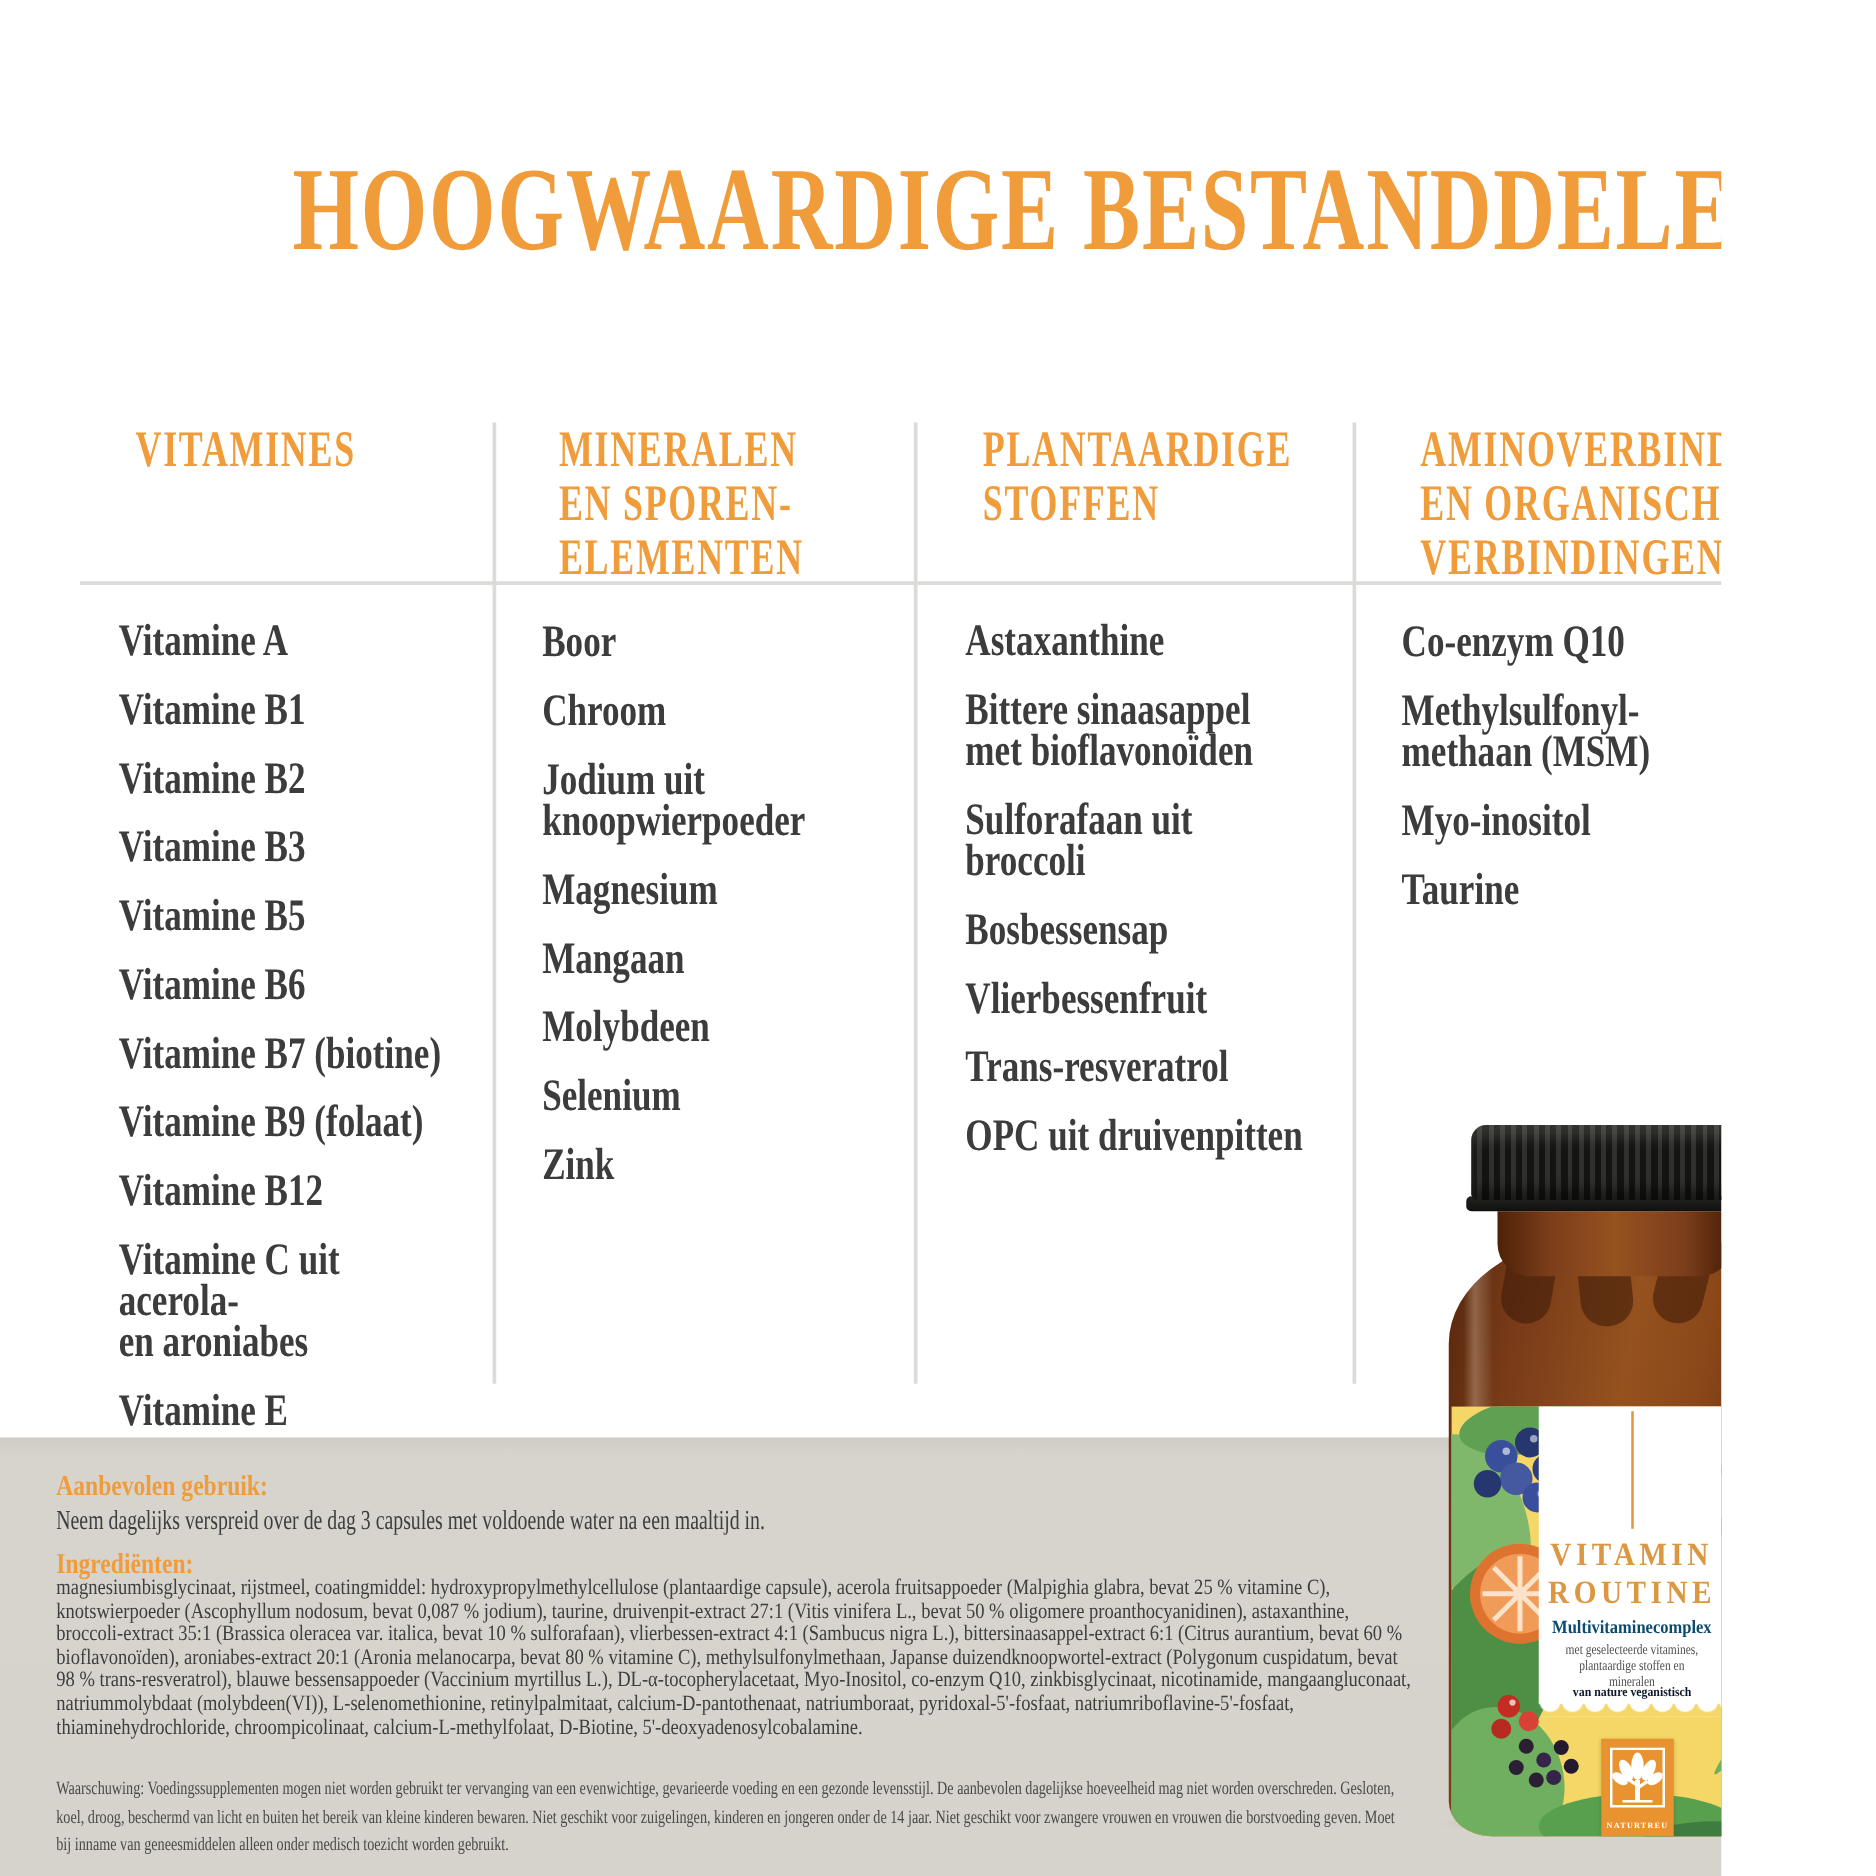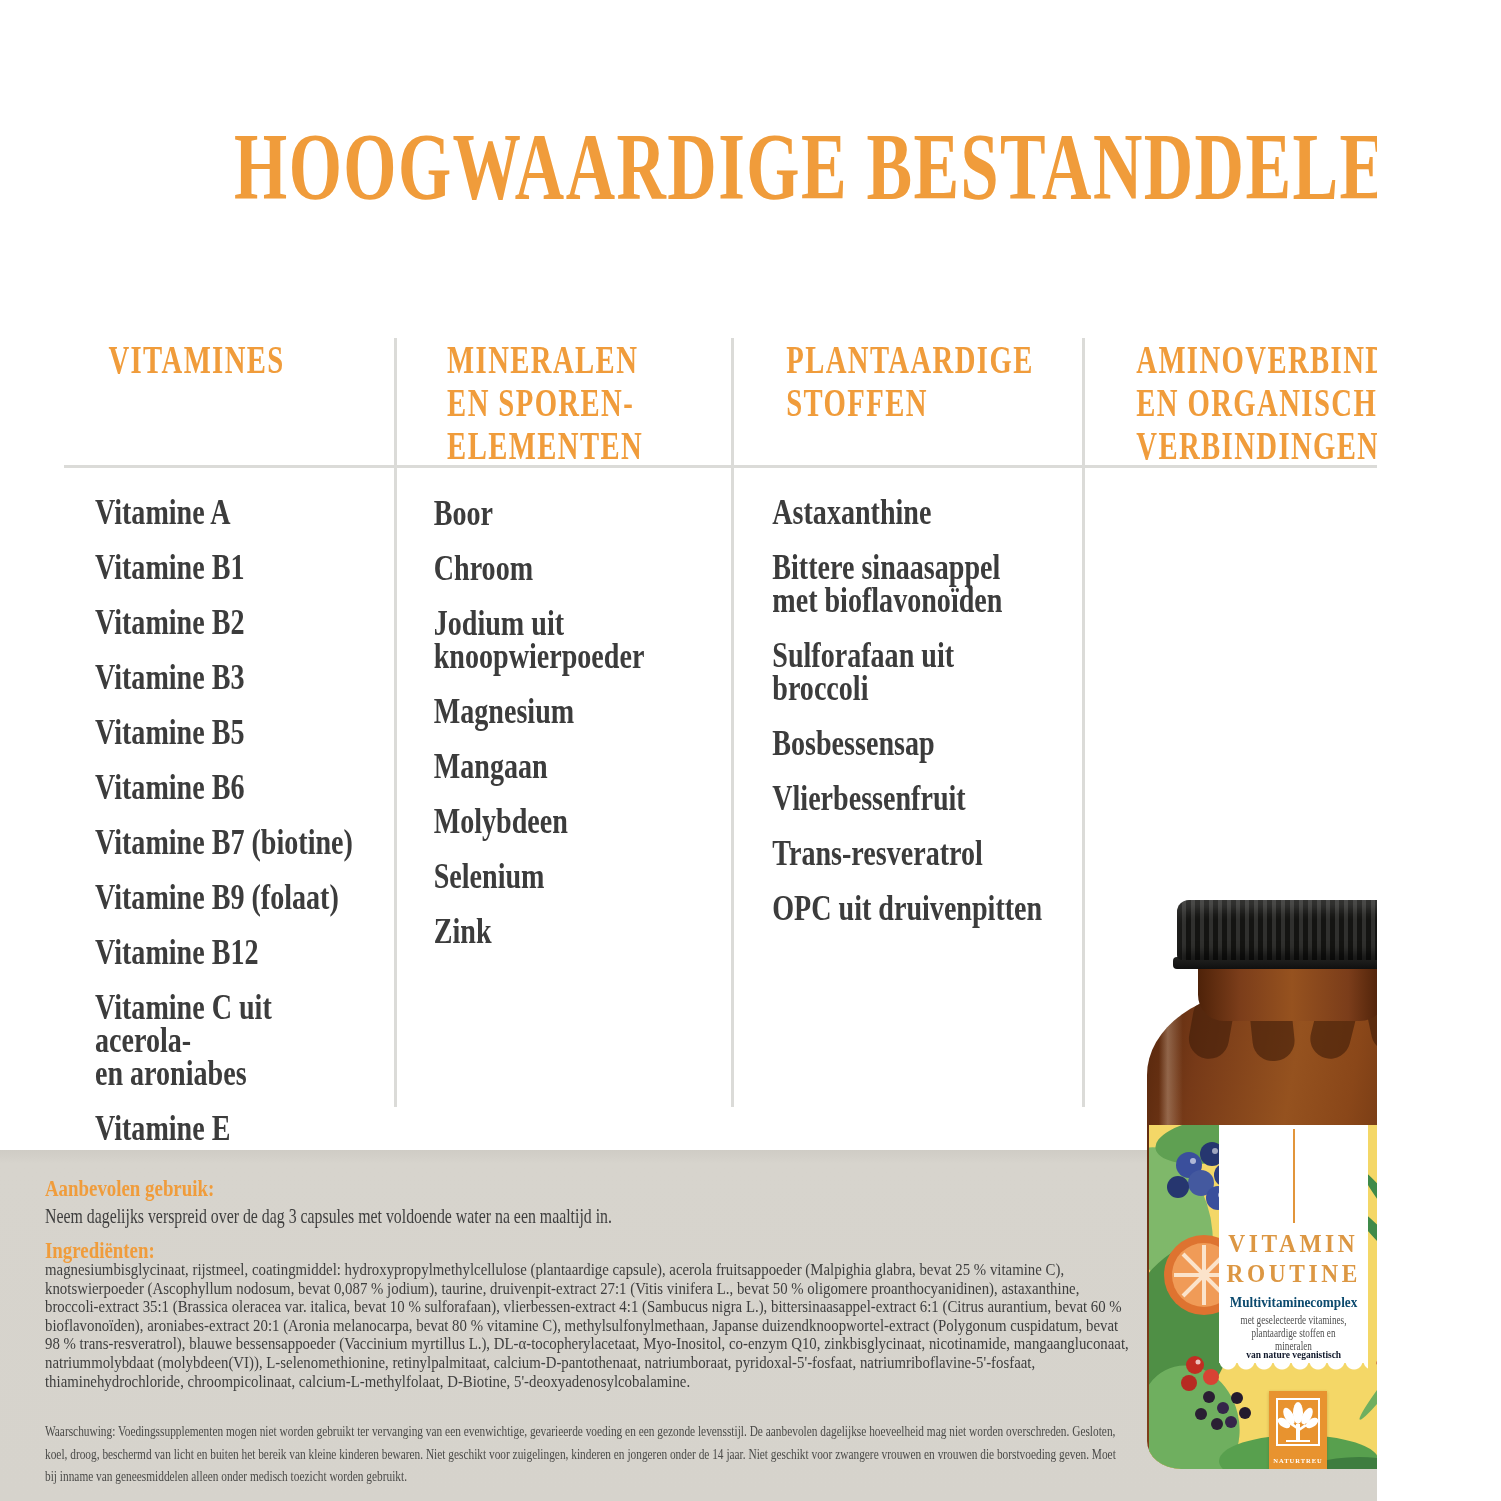--- a/index.html
+++ b/index.html
@@ -90,21 +90,21 @@
   .cap-lip{
     position:absolute;left:30px;top:60px;width:238px;height:12px;
     background:linear-gradient(180deg,#232321,#101010);border-radius:4px;
   }
   .neck{
     position:absolute;left:55px;top:72px;width:188px;height:52px;
     background:linear-gradient(90deg,#4e2209 0,#7b3d1a 22%,#96521f 50%,#7b3d1a 80%,#461d06 100%);
     border-radius:0 0 26px 26px;
   }
   .glass{
-    position:absolute;left:4px;top:92px;width:298px;height:480px;
+    position:absolute;left:16px;top:92px;width:298px;height:480px;
     border-radius:120px 120px 34px 34px / 86px 86px 28px 28px;
     background:linear-gradient(100deg,#55260c 0%,#773a18 16%,#95521f 42%,#8a4719 58%,#5f2c0f 84%,#481e06 100%);
     overflow:hidden;
   }
   .glass-sheen{
     position:absolute;inset:0;
     background:
       linear-gradient(90deg,rgba(255,255,255,0) 4%,rgba(255,240,220,.28) 7%,rgba(255,255,255,0) 12%),
       linear-gradient(90deg,rgba(255,255,255,0) 86%,rgba(255,240,220,.22) 91%,rgba(255,255,255,0) 96%);
   }
@@ -213,20 +213,27 @@
         <div class="item">Mangaan</div>
         <div class="item">Molybdeen</div>
         <div class="item">Selenium</div>
         <div class="item">Zink</div>
       </div>
     </div>
   <div class="col col4">
       <div class="col-header">AMINOVERBINDINGEN
 EN ORGANISCHE
 VERBINDINGEN</div>
+      <div class="col-items">
+        <div class="item">Co-enzym Q10</div>
+        <div class="item">Methylsulfonyl-
+methaan (MSM)</div>
+        <div class="item">Myo-inositol</div>
+        <div class="item">Taurine</div>
+      </div>
     </div>
 
   <div class="sec-heading usage-heading">Aanbevolen gebruik:</div>
   <div class="usage-text">Neem dagelijks verspreid over de dag 3 capsules met voldoende water na een maaltijd in.</div>
 
   <div class="sec-heading ing-heading">Ingrediënten:</div>
   <div class="ing-text">magnesiumbisglycinaat, rijstmeel, coatingmiddel: hydroxypropylmethylcellulose (plantaardige capsule), acerola fruitsappoeder (Malpighia glabra, bevat 25 % vitamine C), knotswierpoeder (Ascophyllum nodosum, bevat 0,087 % jodium), taurine, druivenpit-extract 27:1 (Vitis vinifera L., bevat 50 % oligomere proanthocyanidinen), astaxanthine, broccoli-extract 35:1 (Brassica oleracea var. italica, bevat 10 % sulforafaan), vlierbessen-extract 4:1 (Sambucus nigra L.), bittersinaasappel-extract 6:1 (Citrus aurantium, bevat 60 % bioflavonoïden), aroniabes-extract 20:1 (Aronia melanocarpa, bevat 80 % vitamine C), methylsulfonylmethaan, Japanse duizendknoopwortel-extract (Polygonum cuspidatum, bevat 98 % trans-resveratrol), blauwe bessensappoeder (Vaccinium myrtillus L.), DL-α-tocopherylacetaat, Myo-Inositol, co-enzym Q10, zinkbisglycinaat, nicotinamide, mangaangluconaat, natriummolybdaat (molybdeen(VI)), L-selenomethionine, retinylpalmitaat, calcium-D-pantothenaat, natriumboraat, pyridoxal-5'-fosfaat, natriumriboflavine-5'-fosfaat, thiaminehydrochloride, chroompicolinaat, calcium-L-methylfolaat, D-Biotine, 5'-deoxyadenosylcobalamine.</div>
 
   <div class="warning-text">Waarschuwing: Voedingssupplementen mogen niet worden gebruikt ter vervanging van een evenwichtige, gevarieerde voeding en een gezonde levensstijl. De aanbevolen dagelijkse hoeveelheid mag niet worden overschreden. Gesloten, koel, droog, beschermd van licht en buiten het bereik van kleine kinderen bewaren. Niet geschikt voor zuigelingen, kinderen en jongeren onder de 14 jaar. Niet geschikt voor zwangere vrouwen en vrouwen die borstvoeding geven. Moet bij inname van geneesmiddelen alleen onder medisch toezicht worden gebruikt.</div>
 

